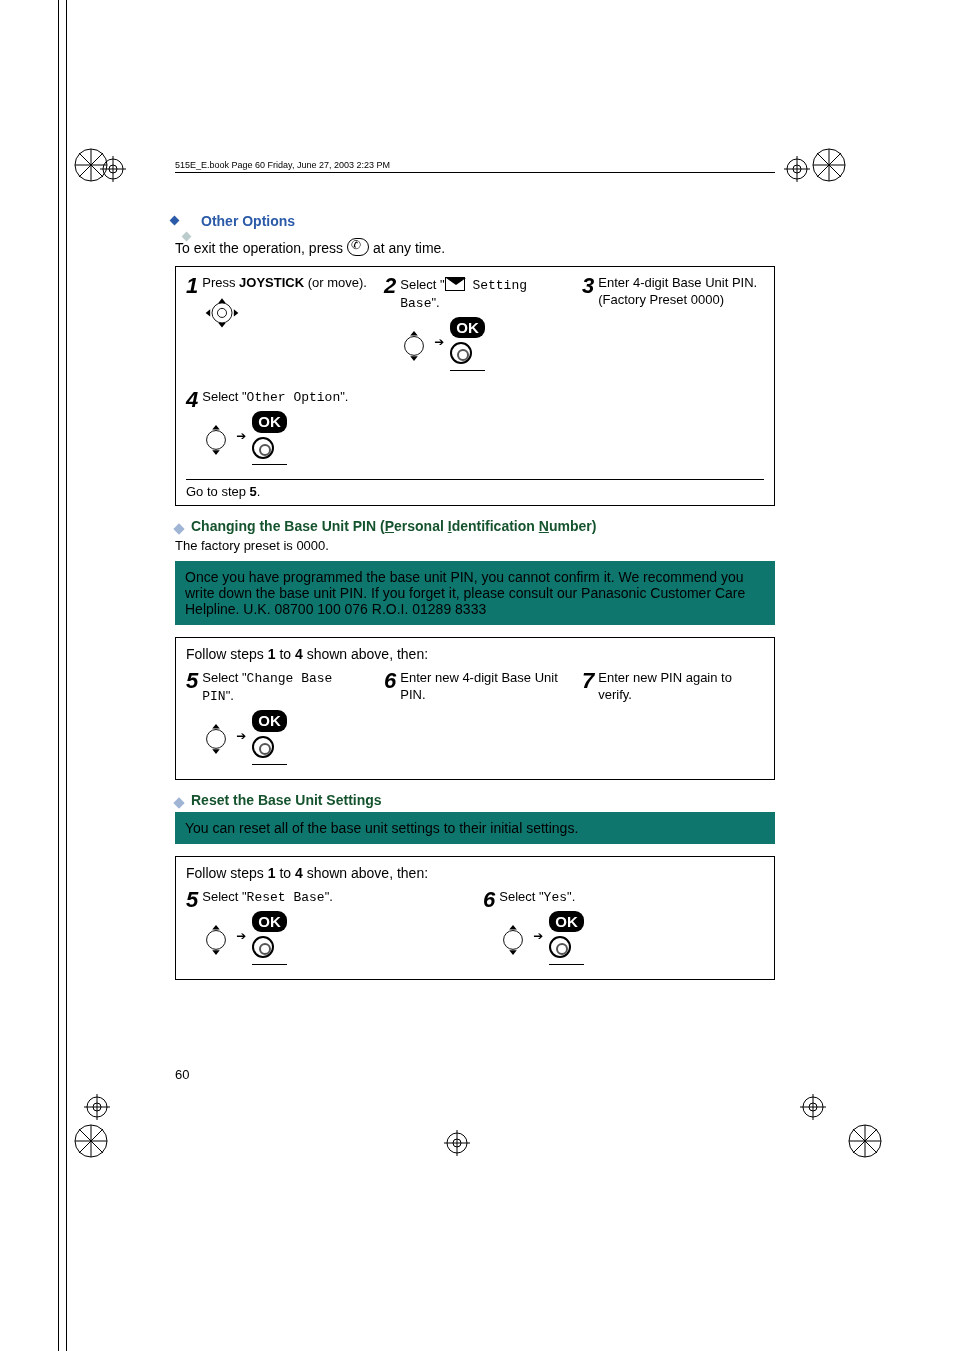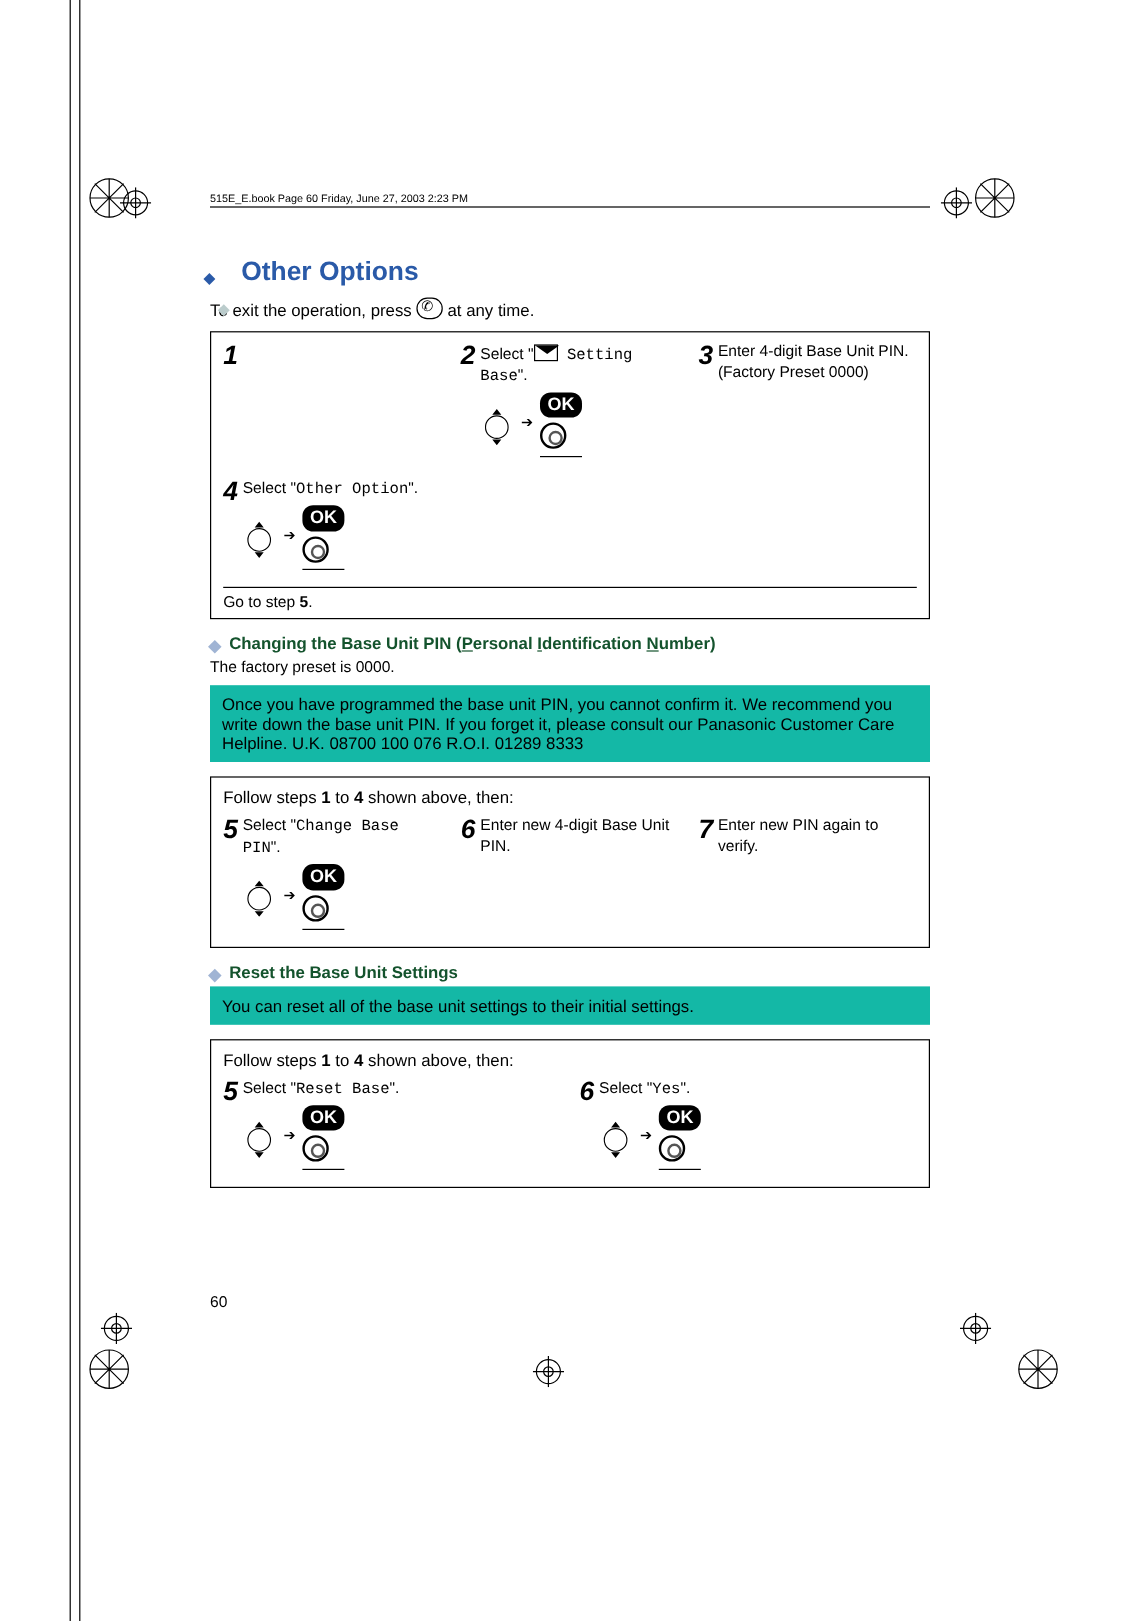--- a/index.html
+++ b/index.html
@@ -24,36 +24,36 @@
     border-bottom: 1px solid #000;
     padding-bottom: 2px;
     margin-bottom: 40px;
   }
   .page-title {
     font-size: 26px;
     font-weight: bold;
     margin-bottom: 18px;
   }
   .section-title {
-    font-size: 22px;
+    font-size: 14px;
     font-weight: bold;
     color: #2a5aa8;
     display: flex;
     align-items: center;
     gap: 6px;
     margin-bottom: 6px;
   }
   .intro { margin-bottom: 10px; }
   .box {
     border: 1px solid #000;
     padding: 8px 10px 6px 10px;
     margin-bottom: 12px;
   }
   .box-gray {
-    background: #14b8a6;
+    background: #0f766e;
     padding: 8px 10px;
     margin-bottom: 12px;
   }
   .step-row {
     display: flex;
     flex-wrap: wrap;
     gap: 10px 16px;
   }
   .step {
     flex: 1 1 30%;
@@ -242,20 +242,28 @@
   </div>
 
   <p class="intro">
     <span>To exit the operation, press </span><span class="icon-hangup"></span><span> at any time.</span>
   </p>
 
   <div class="box">
     <div class="step-row">
       <div class="step">
         <span class="step-num">1</span>
+        <div class="step-body">
+          <span>Press </span><b>JOYSTICK</b><span> (or move).</span>
+          <svg class="icon-joystick" viewBox="0 0 44 34">
+            <ellipse cx="22" cy="18" rx="11" ry="11" fill="none" stroke="#000"></ellipse>
+            <ellipse cx="22" cy="18" rx="5" ry="5" fill="none" stroke="#000"></ellipse>
+            <path d="M22 2l-4 5h8zM22 34l-4-5h8zM4 18l5-4v8zM40 18l-5-4v8z" fill="#000"></path>
+          </svg>
+        </div>
       </div>
       <div class="step">
         <span class="step-num">2</span>
         <div class="step-body">
           <span>Select "</span><span class="icon-envelope"></span><span class="mono"> Setting Base</span><span>".</span>
           <div class="controls">
             <svg class="icon-nav" viewBox="0 0 28 34">
               <ellipse cx="14" cy="18" rx="10" ry="10" fill="none" stroke="#000"></ellipse>
               <path d="M14 2l-4 5h8zM14 34l-4-5h8z" fill="#000"></path>
             </svg>

